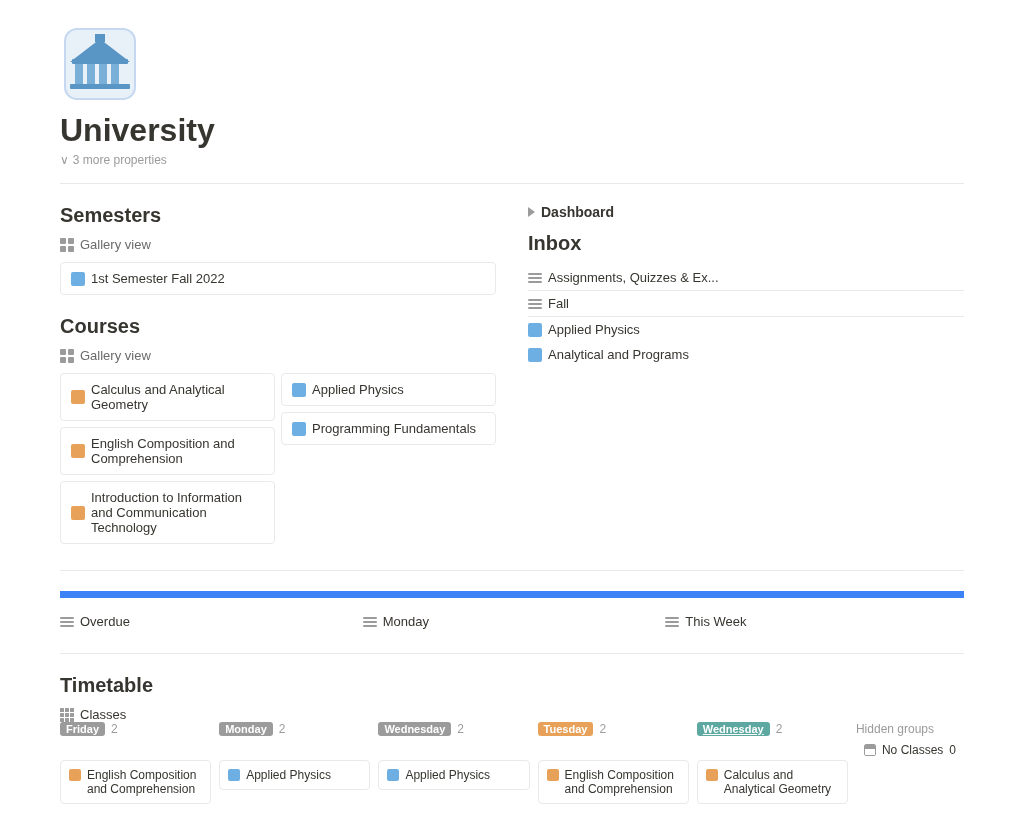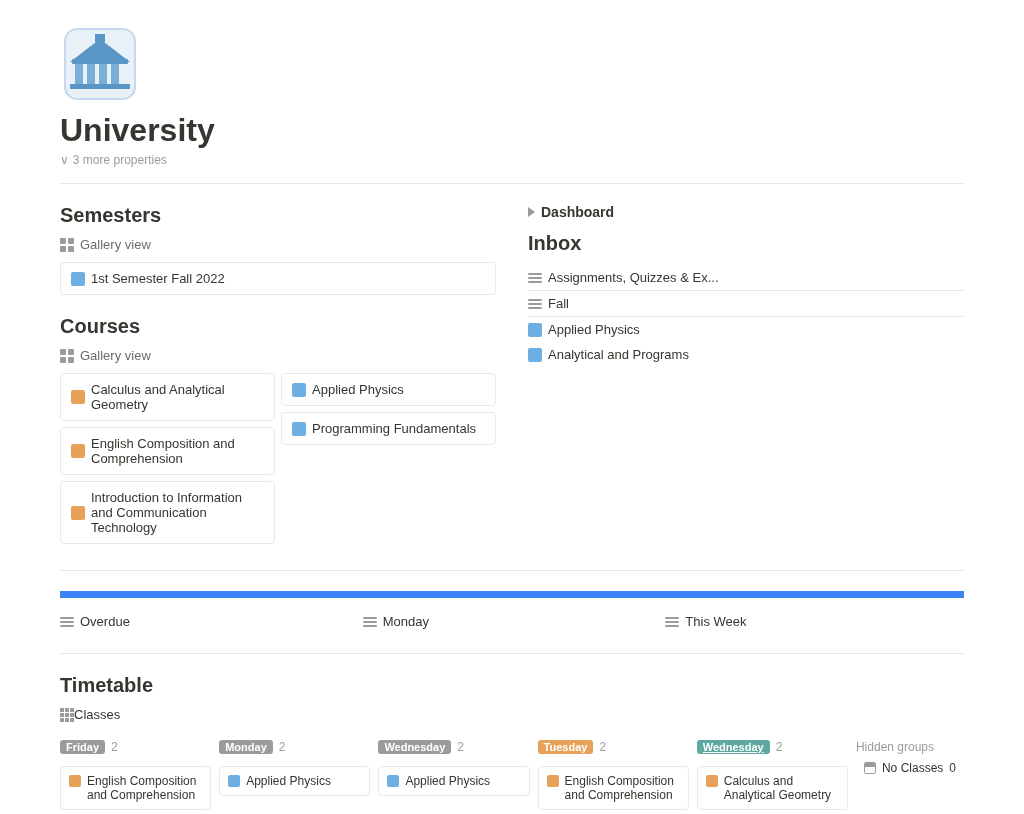--- a/index.html
+++ b/index.html
@@ -178,23 +178,24 @@
       font-size: 13px;
       color: #37352f;
       cursor: pointer;
       padding: 4px 0;
     }
     
     .timetable-section { margin-top: 20px; }
     .classes-tab {
       display: flex;
       align-items: center;
+      gap: 6px;
       font-size: 13px;
       color: #37352f;
-      margin-bottom: 18px;
+      margin-bottom: 0;
       cursor: pointer;
     }
     .table-icon {
       display: inline-grid;
       grid-template-columns: 1fr 1fr 1fr;
       gap: 1px;
       width: 14px;
       height: 14px;
     }
     .table-icon span {
@@ -206,21 +207,21 @@
       display: grid;
       grid-template-columns: repeat(5, 1fr) auto;
       gap: 8px;
       align-items: start;
     }
     .day-col {}
     .day-header {
       display: flex;
       align-items: center;
       gap: 6px;
-      margin-bottom: 12px;
+      margin-bottom: 24px;
       font-size: 12px;
     }
     .day-badge {
       font-size: 11px;
       font-weight: 600;
       padding: 1px 6px;
       border-radius: 3px;
       color: #fff;
     }
     .badge-gray { background: #9b9b9b; }

